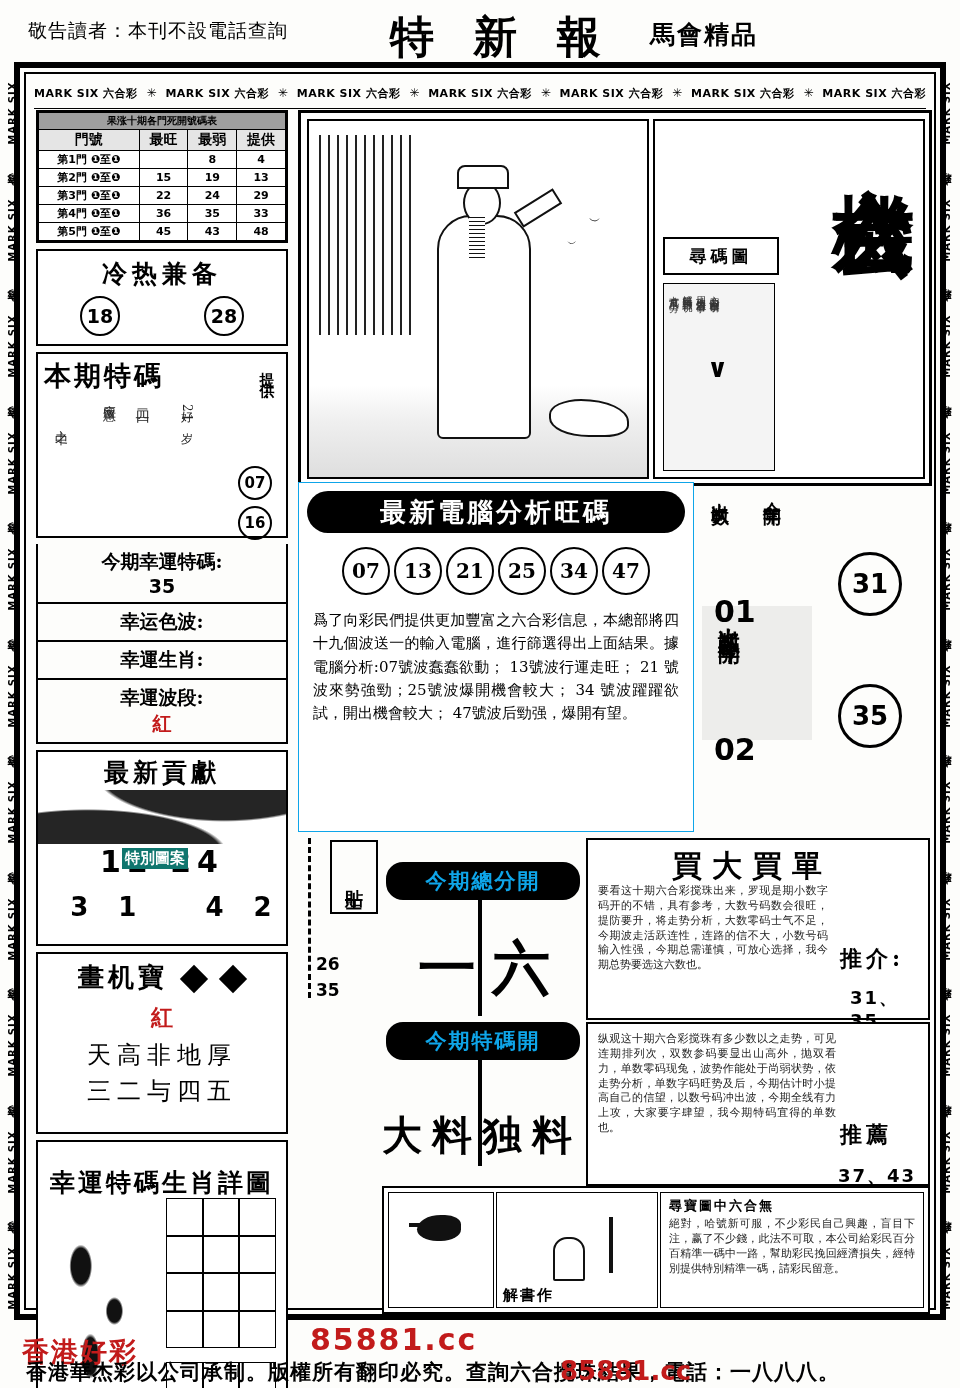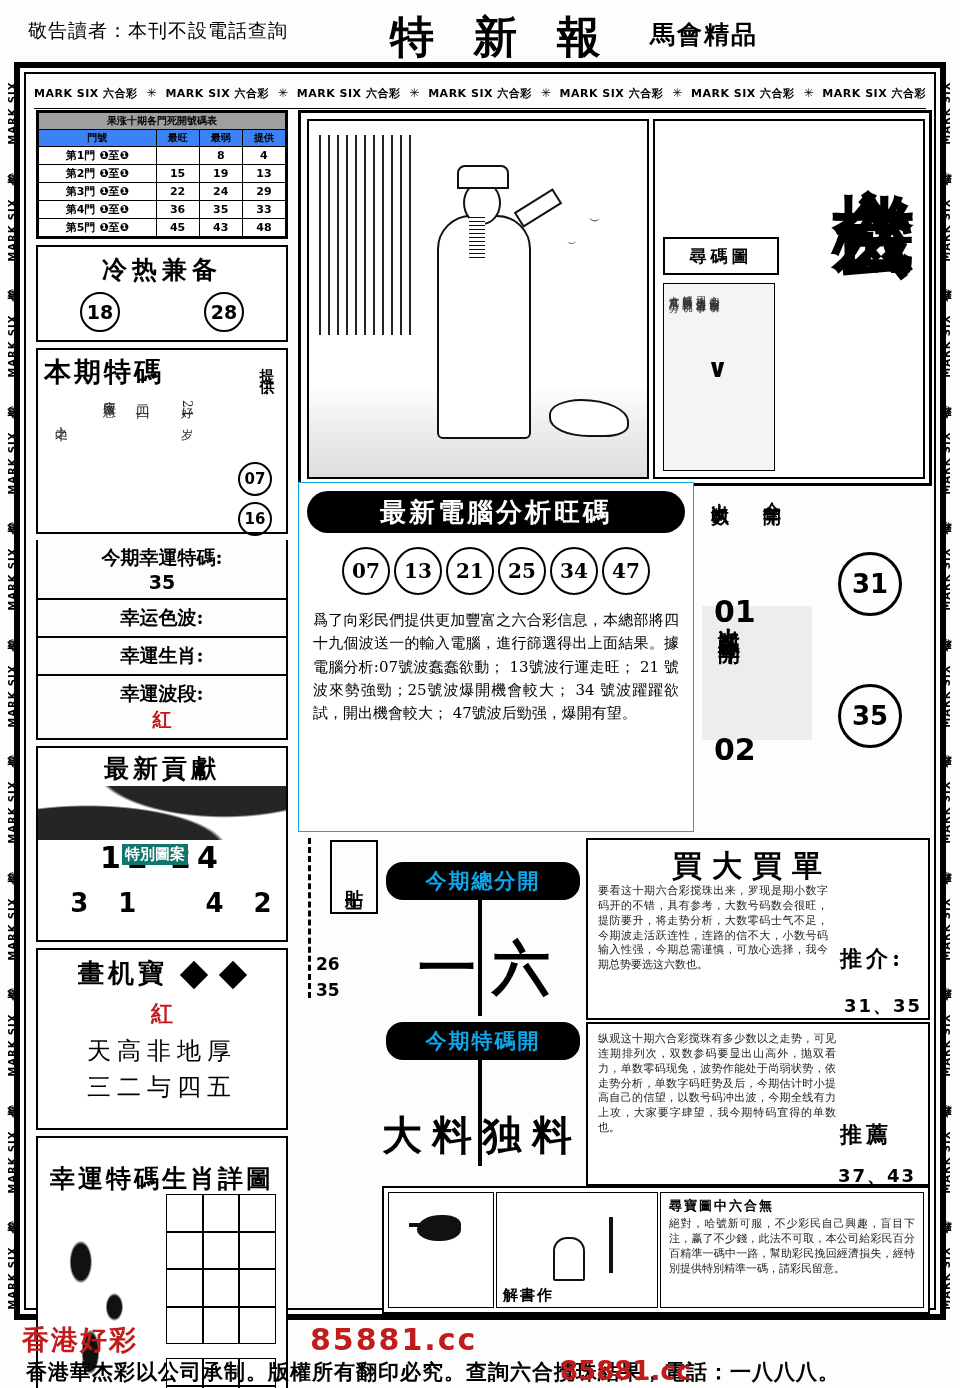--- a/index.html
+++ b/index.html
@@ -69,21 +69,21 @@
 
   
   .leftcol{position:absolute;left:36px;top:110px;width:252px;}
 
   .box{border:2px solid #000;box-sizing:border-box;margin-bottom:6px;background:#fff;}
 
   table.mtable{width:100%;border-collapse:collapse;font-size:11px;}
   table.mtable td,table.mtable th{
     border:1px solid #000;text-align:center;padding:1px 2px;font-weight:bold;
   }
-  table.mtable .hdr td{background:#3b82f6;font-size:10px;}
+  table.mtable .hdr td{background:#e5e5e5;font-size:14px;}
 
   .coldhot{text-align:center;padding:6px 0 8px;}
   .coldhot .ttl{font-size:25px;font-weight:bold;letter-spacing:5px;
     font-family:"DejaVu Serif","Liberation Serif",serif;}
   .coldhot .nums{display:flex;justify-content:space-around;margin-top:6px;}
   .circle{
     border:2px solid #000;border-radius:50%;
     display:inline-flex;align-items:center;justify-content:center;
     font-weight:bold;
   }
@@ -259,21 +259,21 @@
   .rpanel{position:absolute;border:2px solid #000;background:#fff;}
   .rp1{left:586px;top:838px;width:340px;height:178px;}
   .rp2{left:586px;top:1022px;width:340px;height:160px;}
   .hw{font-family:"DejaVu Serif","Liberation Serif",serif;font-size:11px;line-height:1.35;
     color:#222;text-align:justify;}
   .rp1 .big{position:absolute;left:84px;top:6px;font-size:30px;font-weight:bold;letter-spacing:10px;
     font-family:"DejaVu Serif","Liberation Serif",serif;}
   .rp1 .blk{position:absolute;left:10px;top:44px;width:230px;}
   .rp1 .rec{position:absolute;left:252px;top:104px;font-size:22px;font-weight:bold;letter-spacing:4px;
     font-family:"DejaVu Serif","Liberation Serif",serif;}
-  .rp1 .recnum{position:absolute;left:256px;top:146px;font-size:18px;font-weight:bold;letter-spacing:2px;margin-top:8px;}
+  .rp1 .recnum{position:absolute;left:262px;top:146px;font-size:18px;font-weight:bold;letter-spacing:2px;}
   .rp2 .blk{position:absolute;left:10px;top:8px;width:238px;}
   .rp2 .rec{position:absolute;left:252px;top:96px;font-size:22px;font-weight:bold;letter-spacing:4px;
     font-family:"DejaVu Serif","Liberation Serif",serif;}
   .rp2 .recnum{position:absolute;left:250px;top:140px;font-size:18px;font-weight:bold;letter-spacing:2px;}
 
   
   .bstrip{position:absolute;left:382px;top:1186px;width:544px;height:124px;border:2px solid #000;background:#fff;}
   .bs1{position:absolute;left:4px;top:4px;width:104px;height:114px;border:1px solid #000;}
   .bs1 .bird{position:absolute;left:28px;top:22px;width:44px;height:26px;background:#111;
     border-radius:60% 40% 50% 50%;}
@@ -283,21 +283,21 @@
     border-radius:14px 14px 2px 2px;}
   .bs2 .tree{position:absolute;left:112px;top:24px;width:4px;height:56px;background:#111;}
   .bs2 .caption{position:absolute;left:6px;bottom:2px;font-size:15px;font-weight:bold;letter-spacing:2px;}
   .bs3{position:absolute;left:276px;top:4px;width:262px;height:114px;border:1px solid #000;}
   .bs3 .title{position:absolute;left:8px;top:4px;font-size:13px;font-weight:bold;letter-spacing:2px;
     font-family:"DejaVu Serif","Liberation Serif",serif;}
   .bs3 .txt{position:absolute;left:8px;top:24px;width:246px;}
 
   
   .footer{position:absolute;left:0;top:1322px;width:960px;height:66px;}
-  .footer .wm{position:absolute;left:22px;top:0px;font-size:27px;font-weight:bold;color:#c21b1b;letter-spacing:2px;
+  .footer .wm{position:absolute;left:22px;top:12px;font-size:27px;font-weight:bold;color:#c21b1b;letter-spacing:2px;
     font-family:"DejaVu Serif","Liberation Serif",serif;}
   .footer .wm2{position:absolute;left:310px;top:0px;font-size:30px;font-weight:bold;color:#c21b1b;letter-spacing:2px;}
   .footer .line{position:absolute;left:26px;top:36px;font-size:21px;font-weight:bold;letter-spacing:1px;
     font-family:"DejaVu Serif","Liberation Serif",serif;white-space:nowrap;}
   .footer .cc{position:absolute;left:560px;top:34px;font-size:26px;font-weight:bold;color:#c21b1b;}
 </style>
 </head>
 <body>
 
 <div class="page">

